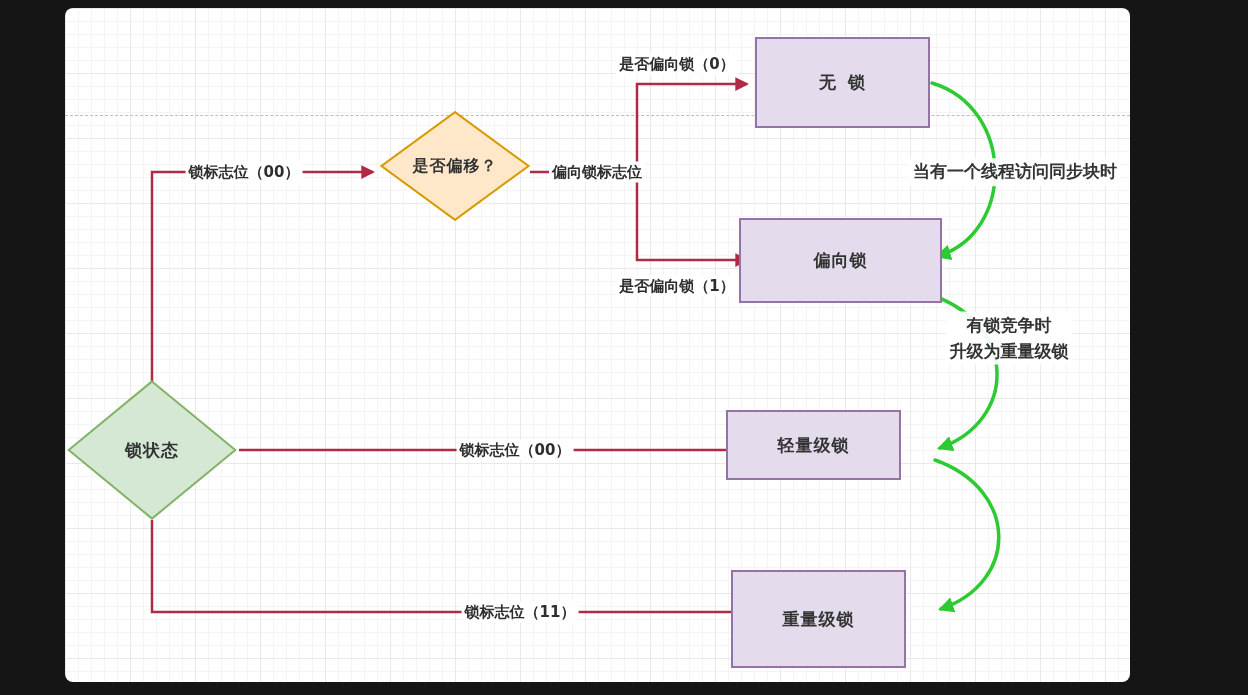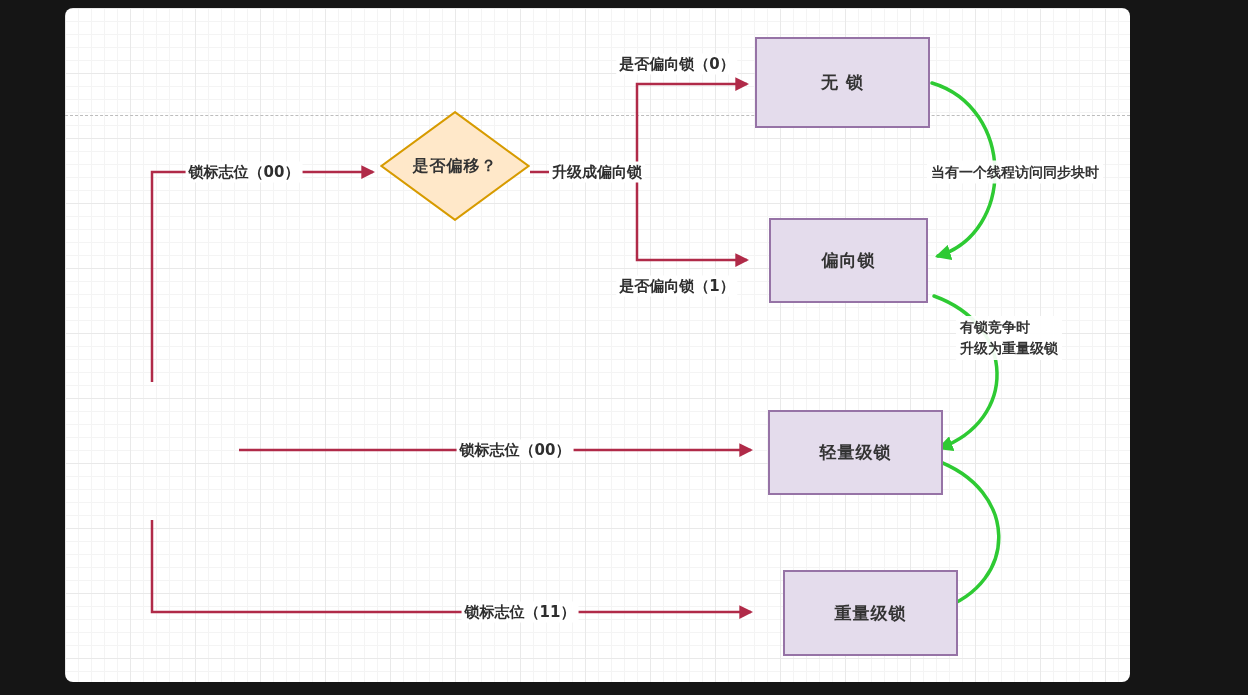--- a/index.html
+++ b/index.html
@@ -33,41 +33,41 @@
   }
   .page-break{
     position:absolute;left:0;right:0;top:107px;height:0;
     border-top:1px dashed #bdbdbd;
   }
   svg.edges{position:absolute;left:0;top:0;}
   .e-red{fill:none;stroke:var(--edge-red);stroke-width:2.5;}
   .e-green{fill:none;stroke:var(--edge-green);stroke-width:3.5;stroke-linecap:round;}
   .mk-red{fill:var(--edge-red);}
   .mk-green{fill:var(--edge-green);}
-  .node{position:absolute;display:flex;align-items:center;justify-content:center;}
+  .node{position:absolute;display:flex;align-items:center;justify-content:center;font-family:Liberation Mono, monospace;}
   .node .shape-svg{position:absolute;left:0;top:0;width:100%;height:100%;}
   .node-label{
     position:relative;z-index:2;font-size:17px;font-weight:700;color:#333;
     letter-spacing:1px;white-space:nowrap;
   }
   .box{
     background:var(--rect-fill);
     border:2px solid var(--rect-border);
   }
   .diamond polygon{vector-effect:non-scaling-stroke;stroke-width:2px;}
   .diamond-green{fill:var(--diamond-green-fill);stroke:var(--diamond-green-border);}
   .diamond-orange{fill:var(--diamond-orange-fill);stroke:var(--diamond-orange-border);}
   .lbl{
     position:absolute;transform:translate(-50%,-50%);
     font-size:15px;font-weight:700;color:#2e2e2e;white-space:nowrap;
     background:#ffffff;padding:1px 3px;z-index:3;
   }
   .up-lbl{
     position:absolute;transform:translate(-50%,-50%);
-    font-size:14px;font-weight:700;color:#333;text-align:left;
+    font-size:17px;font-weight:700;color:#333;text-align:center;
     line-height:1.5;white-space:nowrap;
     background:rgba(255,255,255,.92);padding:1px 4px;z-index:3;
   }
 </style>
 </head>
 <body>
 
 <div class="canvas">
 
   <div class="page-break"></div>
@@ -85,51 +85,57 @@
     <path class="e-red" d="M465,164 L572,164 L572,76 L682,76" marker-end="url(#m-red)"></path>
     <path class="e-red" d="M572,164 L572,252 L682,252" marker-end="url(#m-red)"></path>
     <path class="e-red" d="M174,442 L686,442" marker-end="url(#m-red)"></path>
     <path class="e-red" d="M87,512 L87,604 L686,604" marker-end="url(#m-red)"></path>
     <path class="e-green" d="M867,75 C950,100 950,225 873,248" marker-end="url(#m-green)"></path>
     <path class="e-green" d="M869,288 C952,318 952,412 875,440" marker-end="url(#m-green)"></path>
     <path class="e-green" d="M870,452 C954,482 954,574 876,601" marker-end="url(#m-green)"></path>
   </svg>
 
   <div class="lbl" style="left:179px;top:164px">锁标志位（00）</div>
-  <div class="lbl" style="left:532px;top:164px">升级成偏向锁</div>
+  <div class="lbl" style="left:532px;top:164px">偏向锁标志位</div>
   <div class="lbl" style="left:612px;top:56px">是否偏向锁（0）</div>
   <div class="lbl" style="left:612px;top:278px">是否偏向锁（1）</div>
   <div class="lbl" style="left:450px;top:442px">锁标志位（00）</div>
   <div class="lbl" style="left:455px;top:604px">锁标志位（11）</div>
 
   <div class="up-lbl" style="left:950px;top:164px">
     <div>当有一个线程访问同步块时</div>
   </div>
   <div class="up-lbl" style="left:944px;top:330px">
     <div>有锁竞争时</div>
     <div>升级为重量级锁</div>
   </div>
 
+  <div class="node diamond" style="left:2px;top:372px;width:170px;height:140px">
+    <svg class="shape-svg" viewBox="0 0 100 100" preserveAspectRatio="none">
+      <polygon points="50,1 99,50 50,99 1,50" class="diamond-green"></polygon>
+    </svg>
+    <span class="node-label">锁状态</span>
+  </div>
 
   <div class="node diamond" style="left:315px;top:103px;width:150px;height:110px">
     <svg class="shape-svg" viewBox="0 0 100 100" preserveAspectRatio="none">
       <polygon points="50,1 99,50 50,99 1,50" class="diamond-orange"></polygon>
     </svg>
     <span class="node-label" style="font-size:16px">是否偏移？</span>
   </div>
 
   <div class="node box" style="left:690px;top:29px;width:175px;height:91px">
     <span class="node-label">无 锁</span>
   </div>
 
-  <div class="node box" style="left:704px;top:210px;width:159px;height:85px">
+  <div class="node box" style="left:674px;top:210px;width:203px;height:85px">
     <span class="node-label">偏向锁</span>
   </div>
 
-  <div class="node box" style="left:703px;top:402px;width:175px;height:85px">
+  <div class="node box" style="left:661px;top:402px;width:175px;height:70px">
     <span class="node-label">轻量级锁</span>
   </div>
 
-  <div class="node box" style="left:718px;top:562px;width:175px;height:86px">
+  <div class="node box" style="left:666px;top:562px;width:175px;height:98px">
     <span class="node-label">重量级锁</span>
   </div>
 
 </div>
 
 </body></html>

